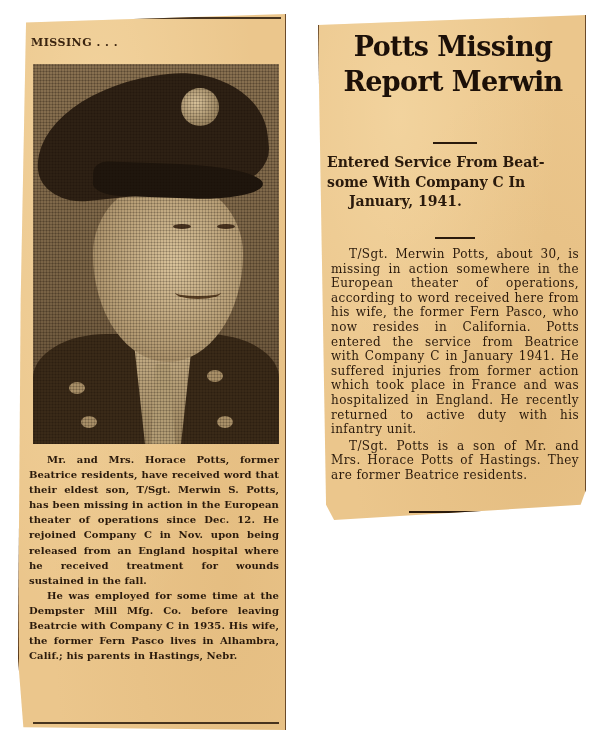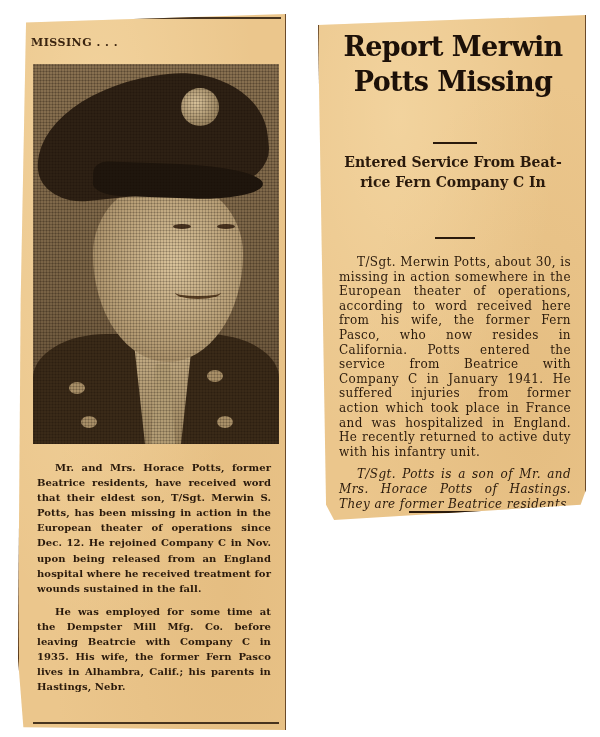--- a/index.html
+++ b/index.html
@@ -75,21 +75,21 @@
     background-size:3px 3px; }
 
   .article {
     position:absolute;
     font-family:"DejaVu Serif", serif;
     font-size:10px; line-height:15.1px;
     text-align:justify;
     color:#2a1a0c;
   }
   #left .article { left:10px; top:438px; width:250px; font-weight:bold; letter-spacing:0.1px; }
-  .article p { margin:8px; text-indent:18px; }
+  .article p { margin:0; text-indent:18px; }
   #left .rule-bottom { position:absolute; left:14px; right:6px; bottom:6px; height:2px; background:#2a1a0c; opacity:0.85; }
 
   
   #right {
     left:318px; top:15px; width:268px; height:505px;
     border-left:1px solid #6a4a2a;
     border-right:1px solid #6a4a2a;
     clip-path: polygon(0 2%, 100% 0, 100% 94%, 98% 97%, 6% 100%, 3% 97%);
   }
   #right .headline {
@@ -97,27 +97,27 @@
     font-family:"DejaVu Serif", serif; font-weight:bold;
     font-size:27px; line-height:35px; letter-spacing:-0.6px;
     color:#1c1008;
   }
   #right .headline .line { display:block; }
   .short-rule { position:absolute; height:1.5px; background:#2a1a0c; }
   #right .r1 { left:114px; width:44px; top:127px; }
   #right .deck {
     position:absolute; left:8px; width:252px; top:138px;
     font-family:"DejaVu Serif", serif; font-weight:bold;
-    font-size:14px; line-height:19.5px; color:#2a1a0c;text-align:center;
+    font-size:14px; line-height:19.5px; color:#2a1a0c;
   }
   #right .deck .dl { display:block; }
   #right .deck .dl.ind { padding-left:22px; }
   #right .r2 { left:116px; width:40px; top:222px; }
   #right .article { left:12px; top:232px; width:248px; font-size:12px; line-height:14.6px; font-weight:normal; letter-spacing:0.4px; }
-  #right .article p + p { margin-top:2px;font-style:italic; }
+  #right .article p + p { margin-top:2px; }
   #right .r3 { left:90px; width:92px; top:496px; }
 </style>
 </head>
 <body>
 
 <div id="left" class="clip">
   <div class="rule-top"></div>
   <div class="kicker">MISSING . . .</div>
 
   <div class="photo" title="Halftone portrait of a smiling soldier in army service cap and uniform">
@@ -141,27 +141,28 @@
 
   <div class="article">
     <p>Mr. and Mrs. Horace Potts, former Beatrice residents, have received word that their eldest son, T/Sgt. Merwin S. Potts, has been missing in action in the European theater of operations since Dec. 12. He rejoined Company C in Nov. upon being released from an England hospital where he received treatment for wounds sustained in the fall.</p>
     <p>He was employed for some time at the Dempster Mill Mfg. Co. before leaving Beatrcie with Company C in 1935. His wife, the former Fern Pasco lives in Alhambra, Calif.; his parents in Hastings, Nebr.</p>
   </div>
   <div class="rule-bottom"></div>
 </div>
 
 <div id="right" class="clip">
   <div class="headline">
+    <span class="line">Potts Missing</span>
     <span class="line">Report Merwin</span>
-    <span class="line">Potts Missing</span>
   </div>
   <div class="short-rule r1"></div>
   <div class="deck">
     <span class="dl">Entered Service From Beat-</span>
-    <span class="dl">rice Fern Company C In</span>
+    <span class="dl">some With Company C In</span>
+    <span class="dl ind">January, 1941.</span>
   </div>
   <div class="short-rule r2"></div>
   <div class="article">
     <p>T/Sgt. Merwin Potts, about 30, is missing in action somewhere in the European theater of operations, according to word received here from his wife, the former Fern Pasco, who now resides in California. Potts entered the service from Beatrice with Company C in January 1941. He suffered injuries from former action which took place in France and was hospitalized in England. He recently returned to active duty with his infantry unit.</p>
     <p>T/Sgt. Potts is a son of Mr. and Mrs. Horace Potts of Hastings. They are former Beatrice residents.</p>
   </div>
   <div class="short-rule r3"></div>
 </div>
 
 </body></html>

